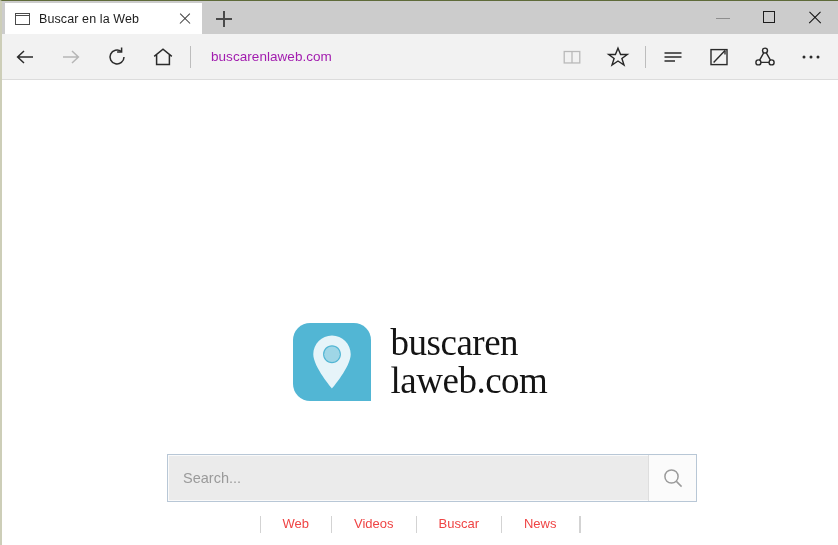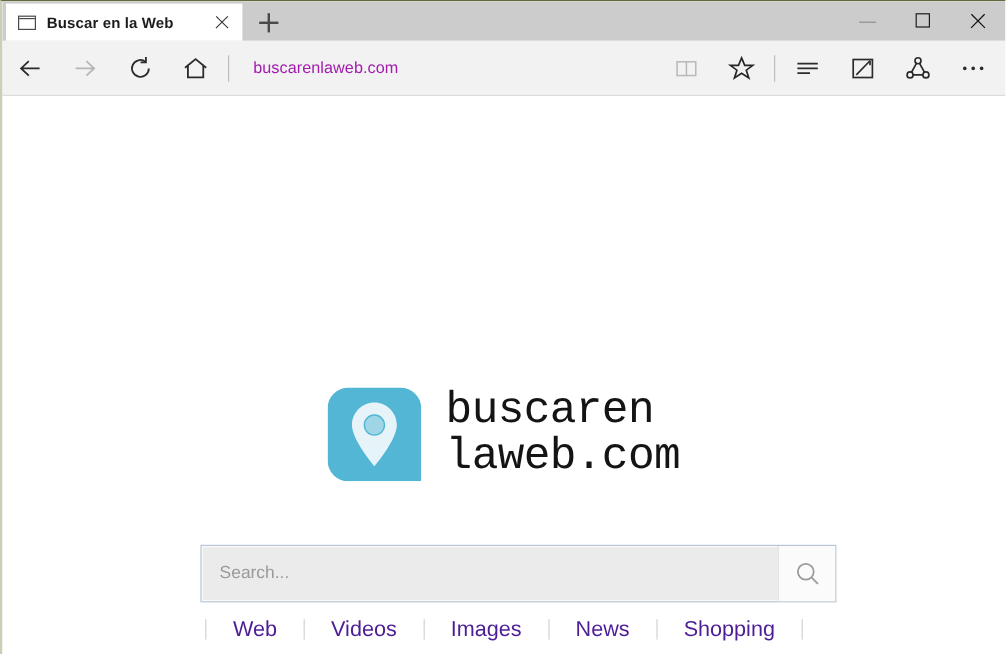--- a/index.html
+++ b/index.html
@@ -38,21 +38,20 @@
   .tab {
     position: relative;
     margin-left: 3px;
     width: 197px;
     height: 31px;
     background: #ffffff;
     display: flex;
     align-items: center;
     padding: 0 6px 0 10px;
     box-sizing: border-box;
-    font-weight: bold;
   }
   .tab-favicon {
     width: 15px;
     height: 12px;
     border: 1.4px solid #4a4a4a;
     box-sizing: border-box;
     flex: 0 0 auto;
     margin-right: 9px;
     position: relative;
   }
@@ -207,21 +206,21 @@
     justify-content: center;
     align-items: center;
   }
   .logo-mark {
     width: 78px;
     height: 78px;
     flex: 0 0 auto;
     margin-right: 20px;
   }
   .logo-text {
-    font-family: Liberation Mono, monospace;
+    font-family: Liberation Serif, serif;
     font-weight: 300;
     font-size: 37px;
     line-height: 1.03;
     color: #141414;
     letter-spacing: -0.5px;
     white-space: pre-line;
   }
 
   
   .search-row {
@@ -268,22 +267,22 @@
   .navtabs {
     position: absolute;
     left: 0;
     right: 0;
     top: 434px;
     display: flex;
     justify-content: center;
     align-items: center;
   }
   .navtab {
-    font-size: 18px;
-    color: #4c1d95;
+    font-size: 13px;
+    color: #ef4444;
     padding: 0 22px;
     cursor: pointer;
     white-space: nowrap;
     line-height: 20px;
   }
   .navdiv {
     width: 1px;
     height: 17px;
     background: #d3d3d3;
     flex: 0 0 auto;
@@ -419,22 +418,21 @@
         </svg>
       </button>
     </div>
 
     <div class="navtabs">
       <span class="navdiv"></span>
       <span class="navtab">Web</span>
       <span class="navdiv"></span>
       <span class="navtab">Videos</span>
       <span class="navdiv"></span>
-      <span class="navtab">Images</span>
+      <span class="navtab">Buscar</span>
       <span class="navdiv"></span>
       <span class="navtab">News</span>
       <span class="navdiv"></span>
-      <span class="navtab">Shopping</span>
       <span class="navdiv"></span>
     </div>
 
   </div>
 </div>
 
 </body></html>

